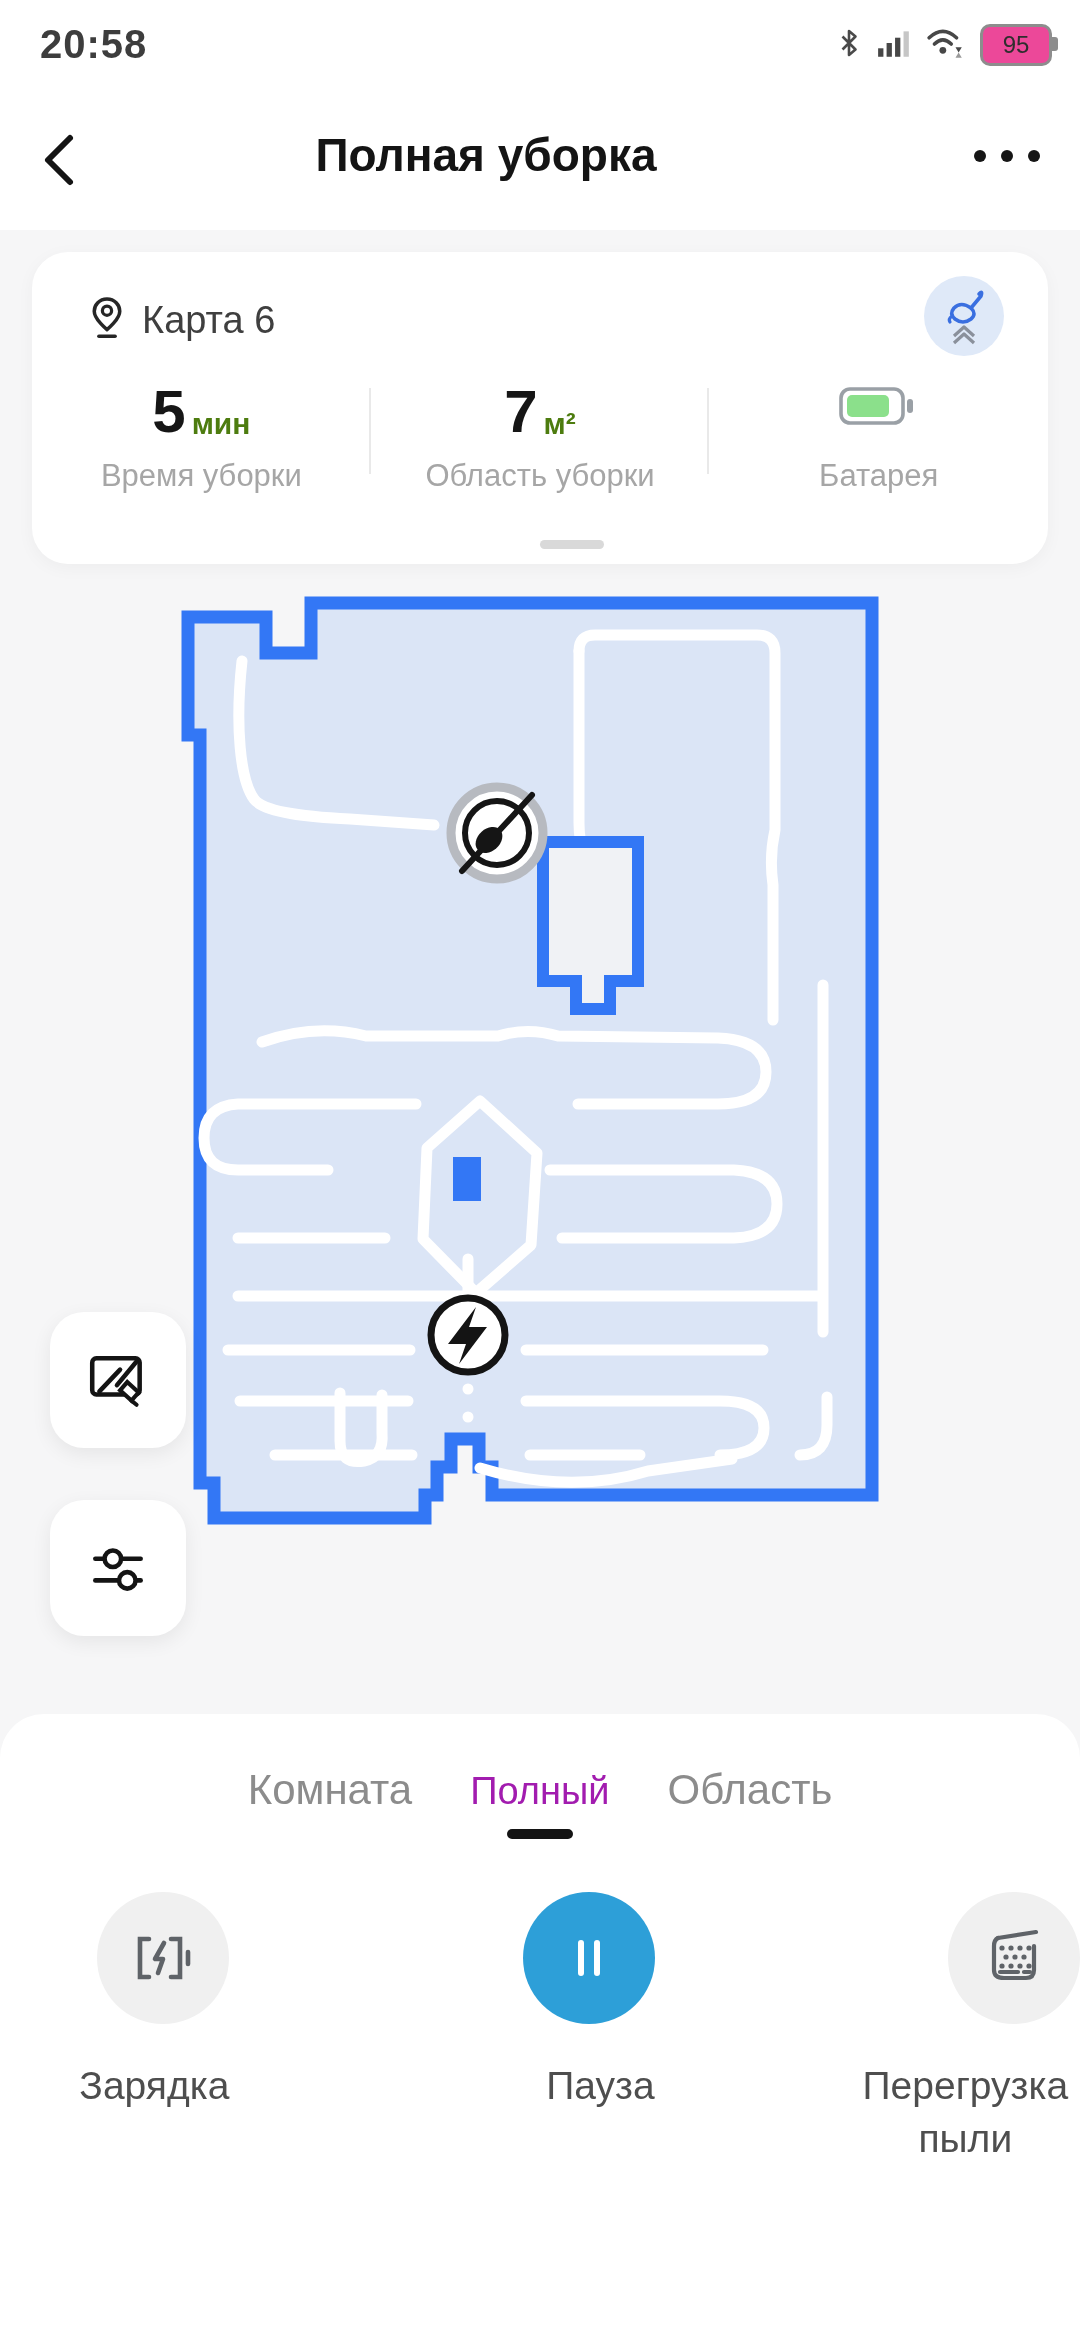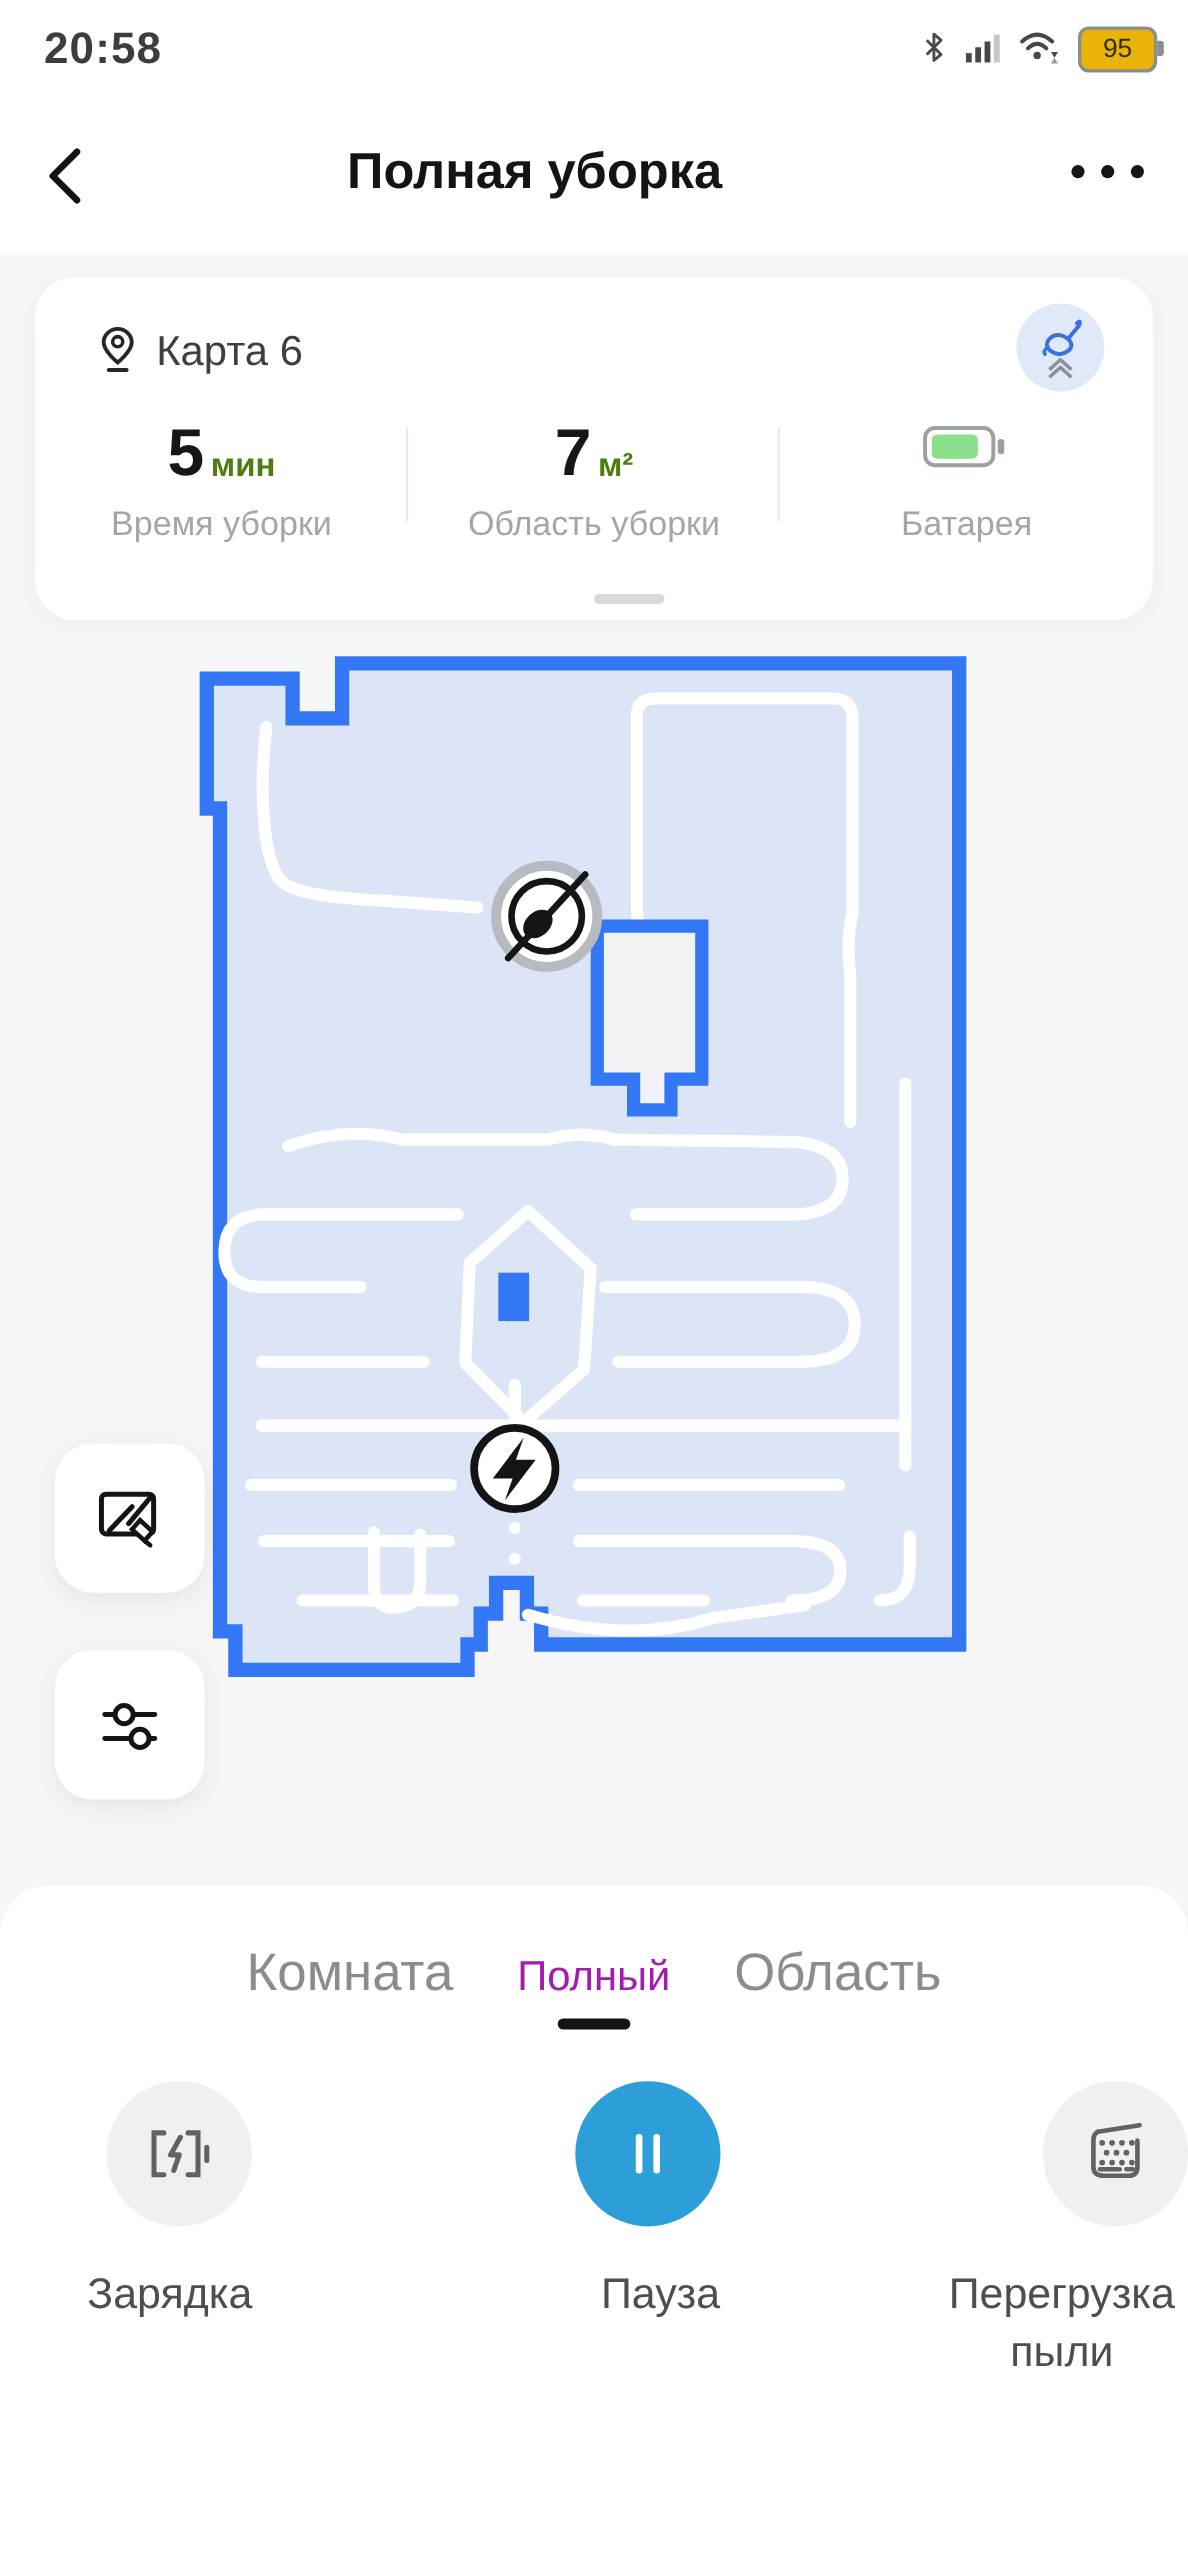--- a/index.html
+++ b/index.html
@@ -8,21 +8,21 @@
     background:#f6f6f7;
     font-family:"Liberation Sans", sans-serif;
     -webkit-font-smoothing:antialiased;
   }
   
   .top-white{position:absolute;left:0;top:0;width:1080px;height:230px;background:#ffffff;}
   .status-bar{position:absolute;left:0;top:0;width:1080px;height:90px;}
   .sb-time{position:absolute;left:40px;top:22px;font-size:40px;font-weight:700;color:#3d3d3d;letter-spacing:1px;}
   .sb-icons{position:absolute;right:28px;top:20px;display:flex;align-items:center;gap:14px;height:50px;}
   .batt-pill{position:relative;width:66px;height:36px;border:3px solid #8d8d8d;border-radius:10px;
-    display:flex;align-items:center;justify-content:center;background:#eab308;}
+    display:flex;align-items:center;justify-content:center;background:#ec4899;}
   .batt-pill .nub{position:absolute;right:-9px;top:10px;width:6px;height:14px;background:#8d8d8d;border-radius:0 3px 3px 0;}
   .batt-pill span{font-size:24px;color:#2e2e2e;font-weight:400;}
   
   .header-title{position:absolute;left:0;top:128px;width:972px;text-align:center;
     font-size:46px;font-weight:700;color:#141414;}
   .back-btn{position:absolute;left:30px;top:128px;width:60px;height:64px;}
   .menu-dots{position:absolute;right:40px;top:150px;display:flex;gap:15px;}
   .menu-dots i{width:12px;height:12px;border-radius:50%;background:#161616;display:block;}
   
   .map-card{position:absolute;left:32px;top:252px;width:1016px;height:312px;background:#ffffff;
@@ -44,21 +44,21 @@
   .map-wrap{position:absolute;left:180px;top:595px;width:700px;height:940px;}
   
   .fab{position:absolute;width:136px;height:136px;background:#ffffff;border-radius:34px;
     box-shadow:0 6px 20px rgba(0,0,0,.07);display:flex;align-items:center;justify-content:center;}
   .fab.edit{left:50px;top:1312px;}
   .fab.sliders{left:50px;top:1500px;}
   
   .bottom-sheet{position:absolute;left:0;top:1714px;width:1080px;height:626px;background:#ffffff;
     border-radius:44px 44px 0 0;}
   .tabs{position:absolute;left:0;top:52px;width:1080px;display:flex;justify-content:center;gap:58px;align-items:baseline;}
-  .tab{font-size:48px;color:#8c8c8c;position:relative;padding-bottom:26px;}
+  .tab{font-size:42px;color:#8c8c8c;position:relative;padding-bottom:26px;}
   .tab.active{color:#a21caf;font-weight:400;font-size:38px;}
   .tab.active .underline{position:absolute;left:50%;transform:translateX(-50%);bottom:0;
     width:66px;height:10px;border-radius:6px;background:#141414;}
   .actions{position:absolute;left:0;top:178px;width:1080px;display:flex;justify-content:center;gap:196px;}
   .action{width:240px;display:flex;flex-direction:column;align-items:flex-end;}
   .action .circ{width:132px;height:132px;border-radius:50%;background:#f0f0f0;
     display:flex;align-items:center;justify-content:center;}
   .action.pause .circ{background:#2d9fd8;}
   .action .albl{margin-top:36px;font-size:39px;color:#4e4e4e;text-align:center;line-height:1.35;max-width:240px;}
 </style>

